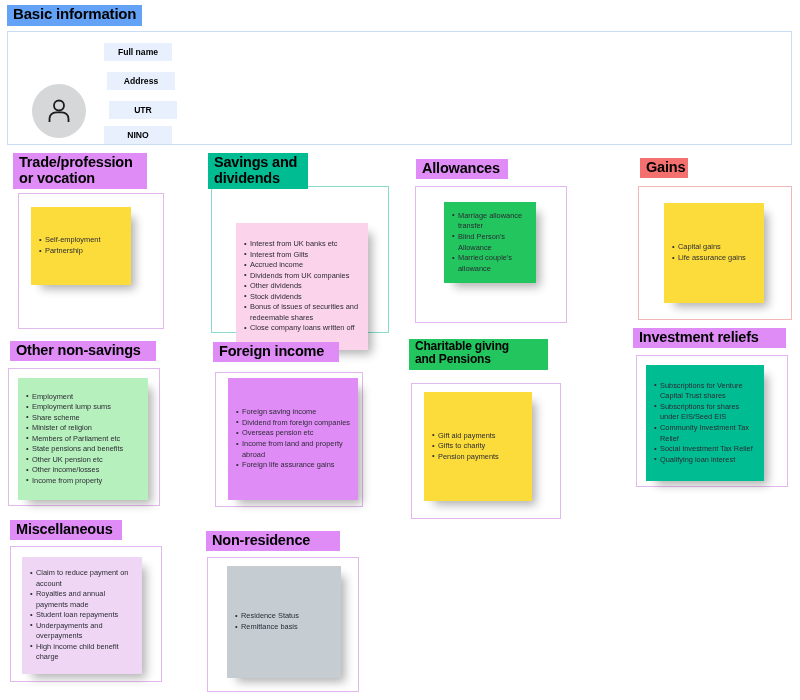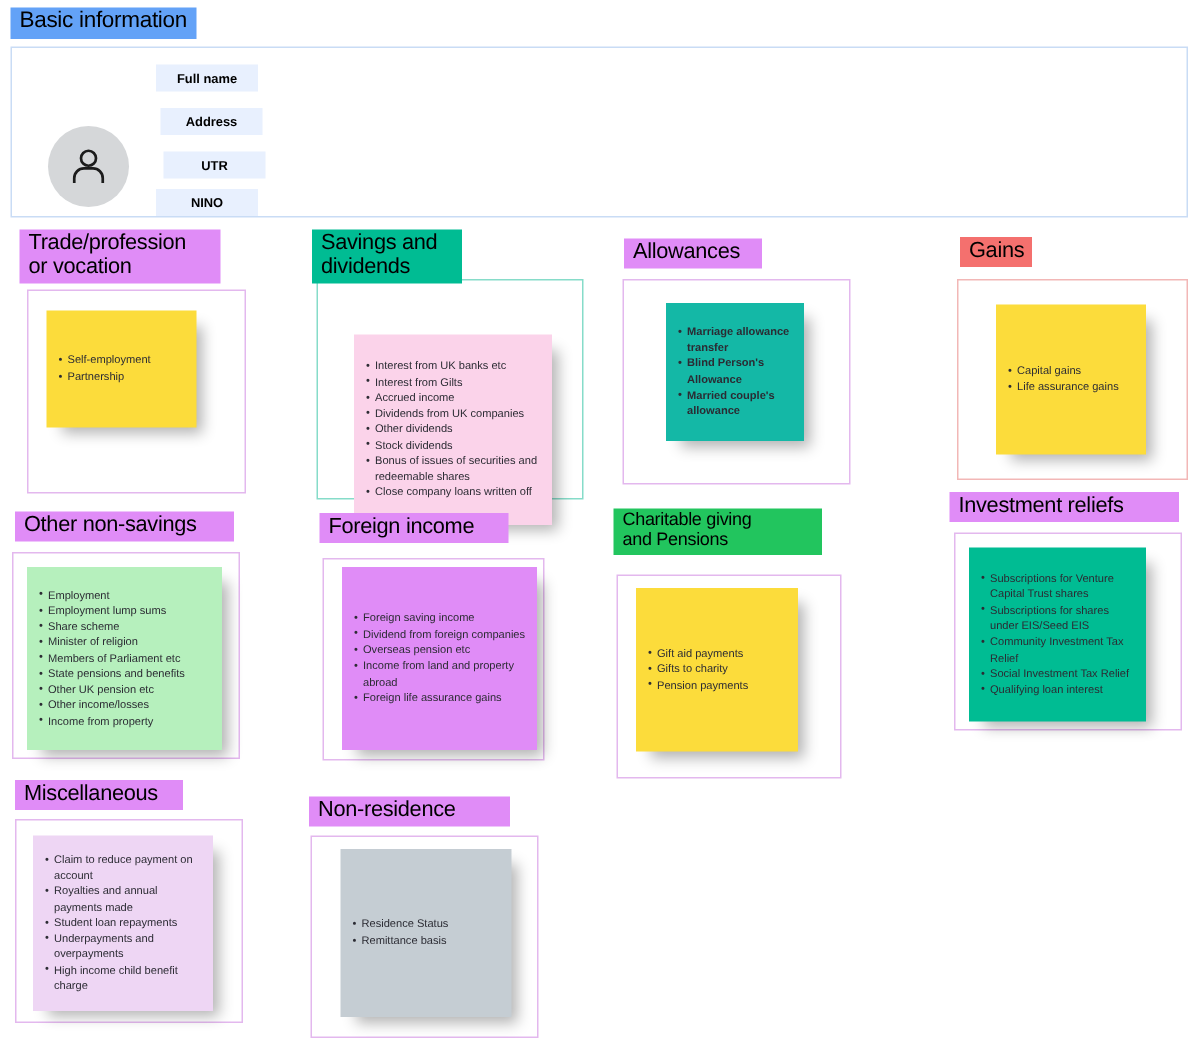--- a/index.html
+++ b/index.html
@@ -15,21 +15,21 @@
     height: 700px;
     overflow: hidden;
     background: #ffffff;
   }
 
   
   .chip {
     position: absolute;
     display: inline-block;
     padding: 1px 6px 3px 6px;
-    font-weight: normal;
+    font-weight: bold;
     color: #000000;
     line-height: 1.12;
     white-space: pre-line;
     letter-spacing: -0.2px;
     z-index: 5;
   }
 
   
   .card {
     position: absolute;
@@ -137,21 +137,21 @@
           <li>Dividends from UK companies</li>
           <li>Other dividends</li>
           <li>Stock dividends</li>
           <li>Bonus of issues of securities and redeemable shares</li>
           <li>Close company loans written off</li>
         </ul>
       </div>
       <div class="chip" style="left: 208px; top: 153px; width: 100px; font-size: 14.5px; background: rgb(0, 188, 147);">Savings and
 dividends</div>
       <div class="card" style="left: 415px; top: 186px; width: 152px; height: 137px; border-color: rgb(227, 184, 238);"></div>
-      <div class="note" style="left: 444px; top: 202px; width: 92px; height: 92px; background: #14b8a6; font-weight: bold;">
+      <div class="note" style="left: 444px; top: 202px; width: 92px; height: 81px; background: #22c55e;">
         <ul>
           <li>Marriage allowance transfer</li>
           <li>Blind Person's Allowance</li>
           <li>Married couple's allowance</li>
         </ul>
       </div>
       <div class="chip" style="left: 416px; top: 159px; width: 92px; font-size: 14.5px; background: rgb(224, 140, 247);">Allowances</div>
       <div class="card" style="left: 638px; top: 186px; width: 154px; height: 134px; border-color: rgb(242, 183, 182);"></div>
       <div class="note" style="left: 664px; top: 203px; width: 100px; height: 100px; background: rgb(252, 220, 59);">
         <ul>

